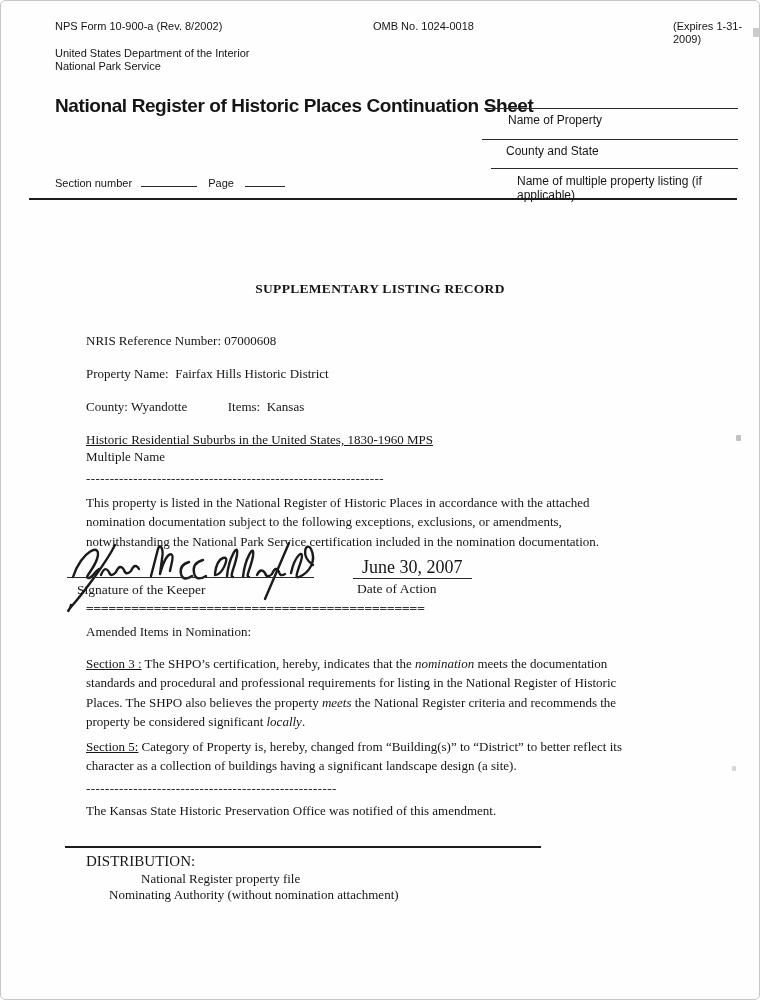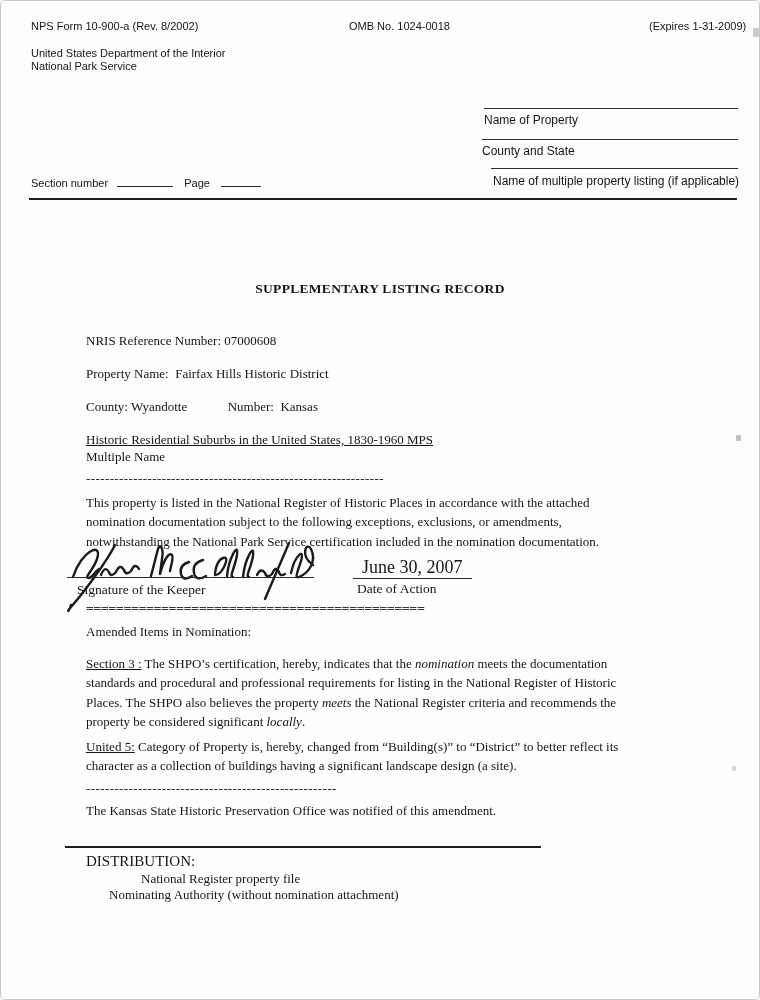--- a/index.html
+++ b/index.html
@@ -2,21 +2,21 @@
 <html><head>
 <meta charset="utf-8">
 <style>
   html,body{margin:0;padding:0;background:#ffffff;}
   .page{
     position:relative;width:758px;height:998px;background:#fffefe;
     border:1px solid #c6c6c6;border-radius:5px;overflow:hidden;
     font-family:"Liberation Serif",serif;color:#151515;
   }
   .abs{position:absolute;}
-  .sans{font-family:"Liberation Sans",sans-serif;}
+  .sans{font-family:"Liberation Sans",sans-serif;margin-left:24px;}
   .small{font-size:11px;line-height:13px;}
   .tiny{font-size:12px;}
   .b{font-weight:normal;}
   .i{font-style:italic;}
   .u{text-decoration:underline;}
   .body-txt{font-size:13px;line-height:19.3px;white-space:nowrap;}
   .title{font-size:19px;font-weight:bold;letter-spacing:-0.4px;}
   .heading{font-size:13.5px;font-weight:bold;letter-spacing:0.3px;}
   .rule{position:absolute;background:#1c1c1c;height:2px;}
   .thin-line{position:absolute;border-top:1.4px solid #2a2a2a;}
@@ -31,20 +31,21 @@
 
 <div class="page">
 
   <div class="abs sans small" style="left:30px;top:19px;">NPS Form 10-900-a  (Rev. 8/2002)</div>
   <div class="abs sans small" style="left:348px;top:19px;">OMB No. 1024-0018</div>
   <div class="abs sans small" style="left:648px;top:19px;">(Expires 1-31-2009)</div>
 
   <div class="abs sans small b" style="left:30px;top:46px;">United States Department of the Interior</div>
   <div class="abs sans small b" style="left:30px;top:59px;">National Park Service</div>
 
+  <div class="abs sans title" style="left:30px;top:94px;">National Register of Historic Places Continuation Sheet</div>
 
   <div class="thin-line" style="left:483px;top:107px;width:254px;"></div>
   <div class="abs sans tiny" style="left:483px;top:112px;">Name of Property</div>
   <div class="thin-line" style="left:481px;top:138px;width:256px;"></div>
   <div class="abs sans tiny" style="left:481px;top:143px;">County and State</div>
   <div class="thin-line" style="left:490px;top:167px;width:247px;"></div>
   <div class="abs sans tiny" style="left:492px;top:173px;">Name of multiple property listing (if applicable)</div>
 
   <div class="abs sans small" style="left:30px;top:174px;">
     <span>Section number</span>
@@ -64,21 +65,21 @@
 
   <div class="abs body-txt" style="left:85px;top:363px;">
     <span>Property Name:</span>&nbsp;
     <span>Fairfax Hills Historic District</span>
   </div>
 
   <div class="abs body-txt" style="left:85px;top:396px;">
     <span>County:</span>
     <span>Wyandotte</span>
     <span style="display:inline-block;width:34px;"></span>
-    <span>Number:</span>&nbsp;
+    <span>Items:</span>&nbsp;
     <span>Kansas</span>
   </div>
 
   <div class="abs body-txt u" style="left:85px;top:429px;">Historic Residential Suburbs in the United States, 1830-1960 MPS</div>
   <div class="abs body-txt" style="left:85px;top:446px;">Multiple Name</div>
 
   <div class="abs divider" style="left:85px;top:470px;">---------------------------------------------------------------</div>
 
   <div class="abs" style="left:85px;top:492px;">
     <div class="body-txt">This property is listed in the National Register of Historic Places in accordance with the attached</div>
@@ -122,21 +123,21 @@
     <div class="body-txt">
       <span>Places. The SHPO also believes the property </span><span class="i">meets</span><span> the National Register criteria and recommends the</span>
     </div>
     <div class="body-txt">
       <span>property be considered significant </span><span class="i">locally</span><span>.</span>
     </div>
   </div>
 
   <div class="abs" style="left:85px;top:736px;">
     <div class="body-txt">
-      <span class="u">United 5:</span><span> Category of Property is, hereby, changed from “Building(s)” to “District” to better reflect its</span>
+      <span class="u">Section 5:</span><span> Category of Property is, hereby, changed from “Building(s)” to “District” to better reflect its</span>
     </div>
     <div class="body-txt">character as a collection of buildings having a significant landscape design (a site).</div>
   </div>
 
   <div class="abs divider" style="left:85px;top:780px;">-----------------------------------------------------</div>
 
   <div class="abs body-txt" style="left:85px;top:800px;">The Kansas State Historic Preservation Office was notified of this amendment.</div>
 
   <div class="rule" style="left:64px;top:845px;width:476px;height:2px;"></div>
   <div class="abs body-txt b" style="left:85px;top:851px;font-size:15px;">DISTRIBUTION:</div>

